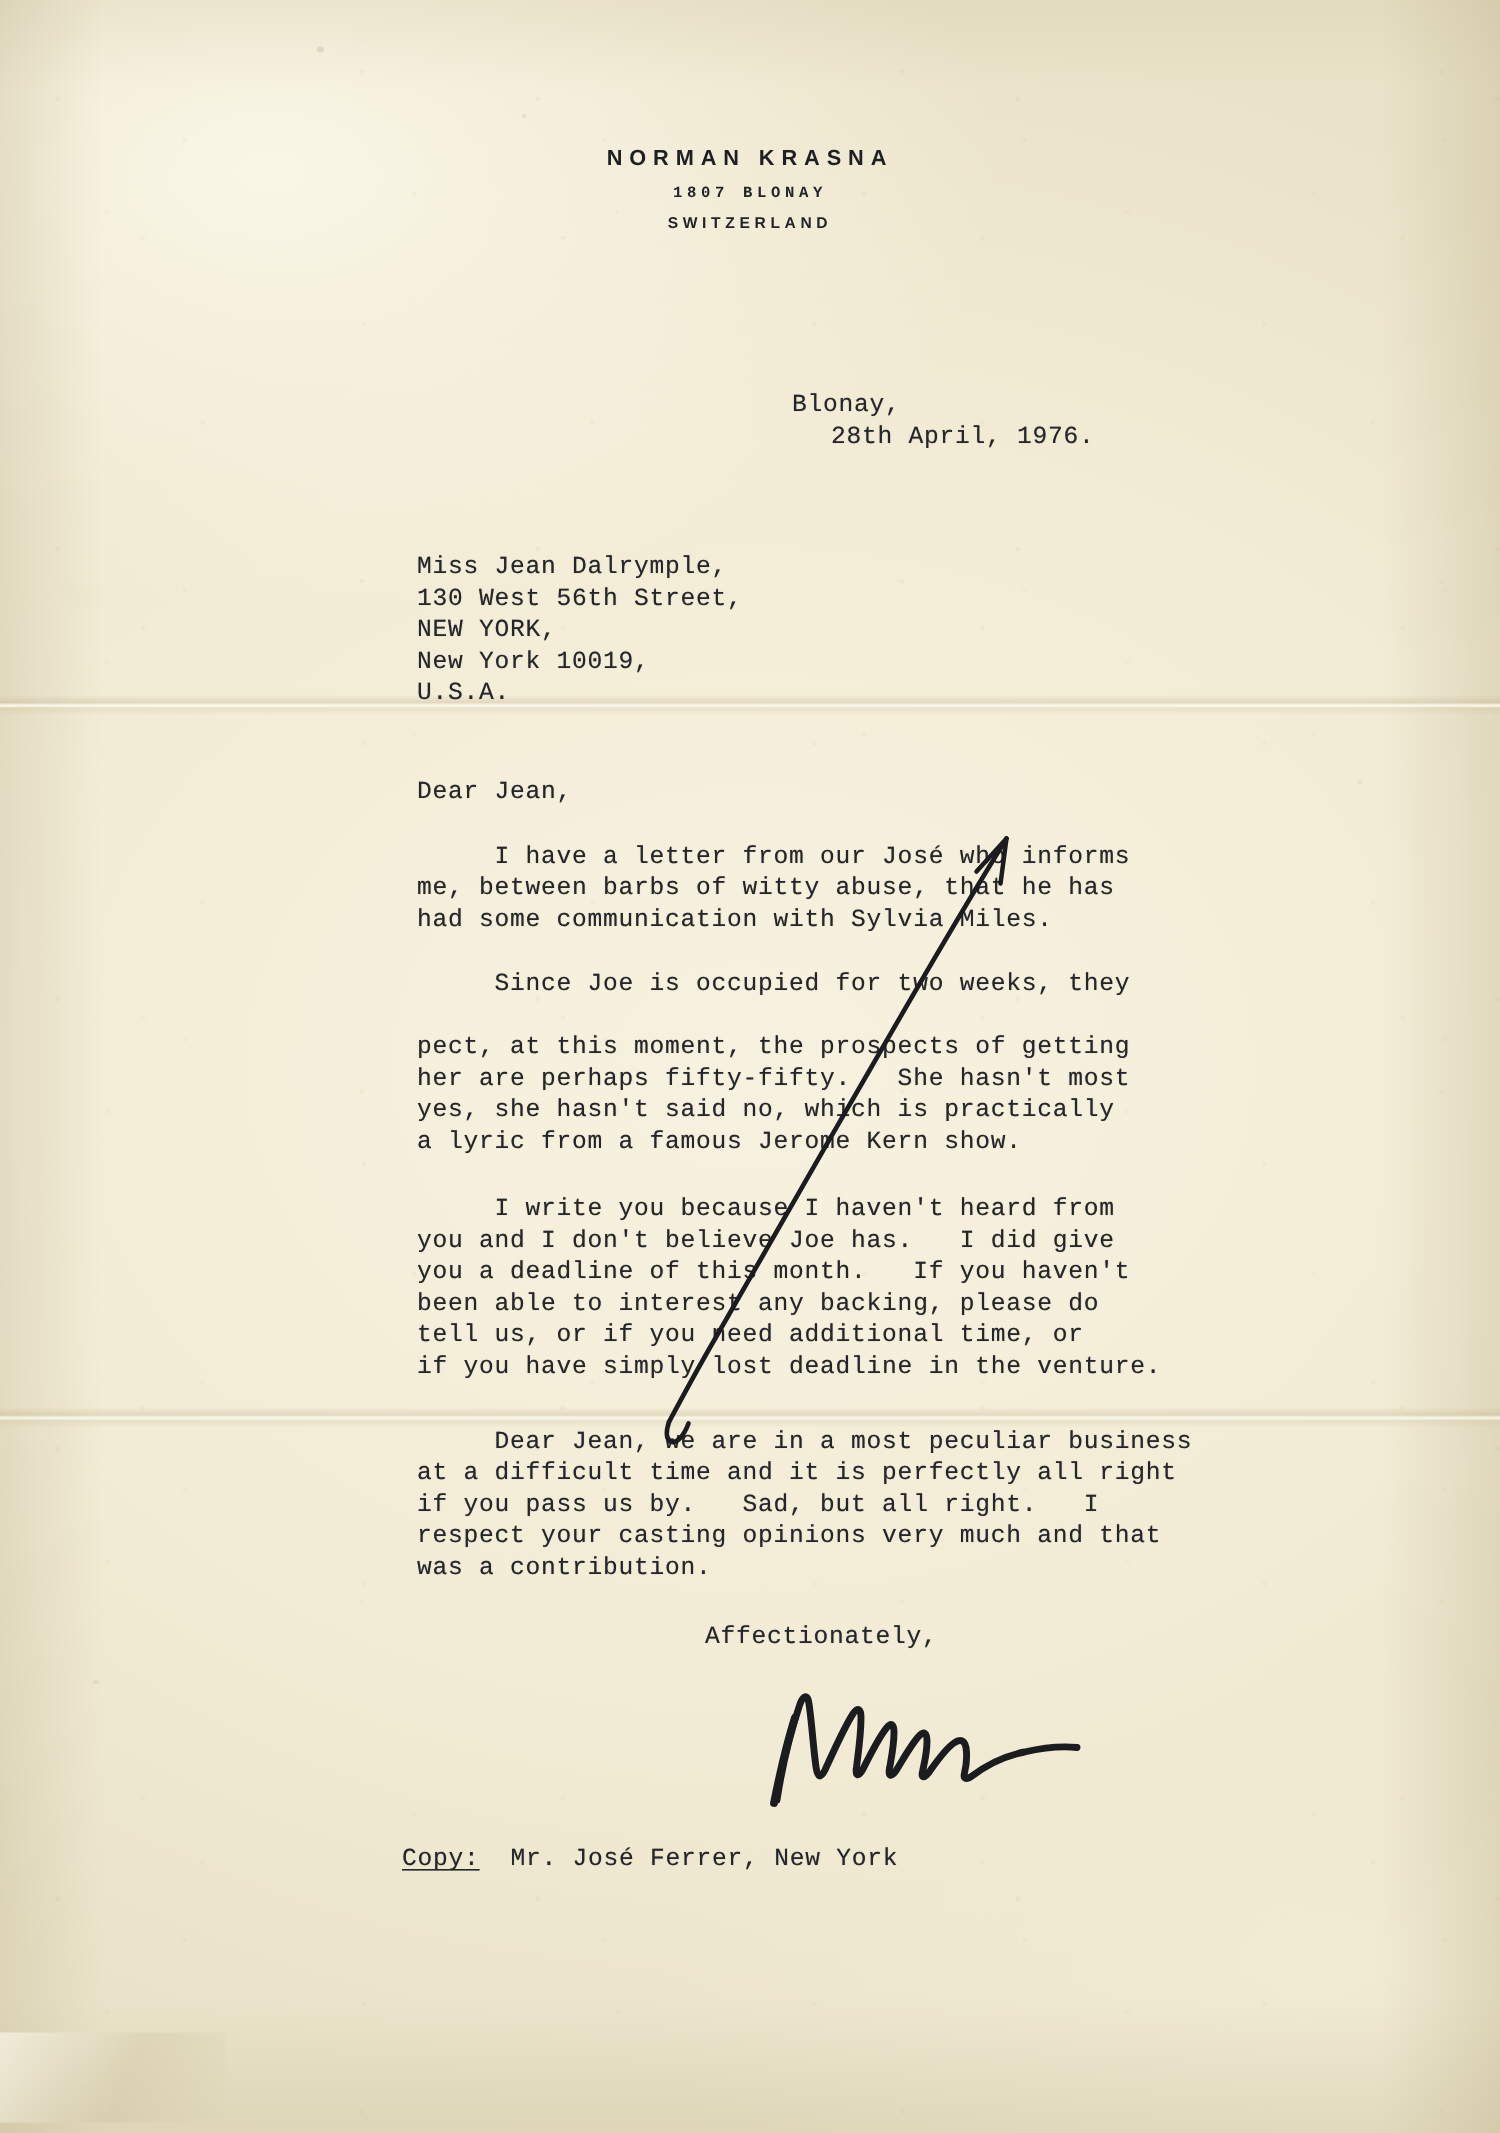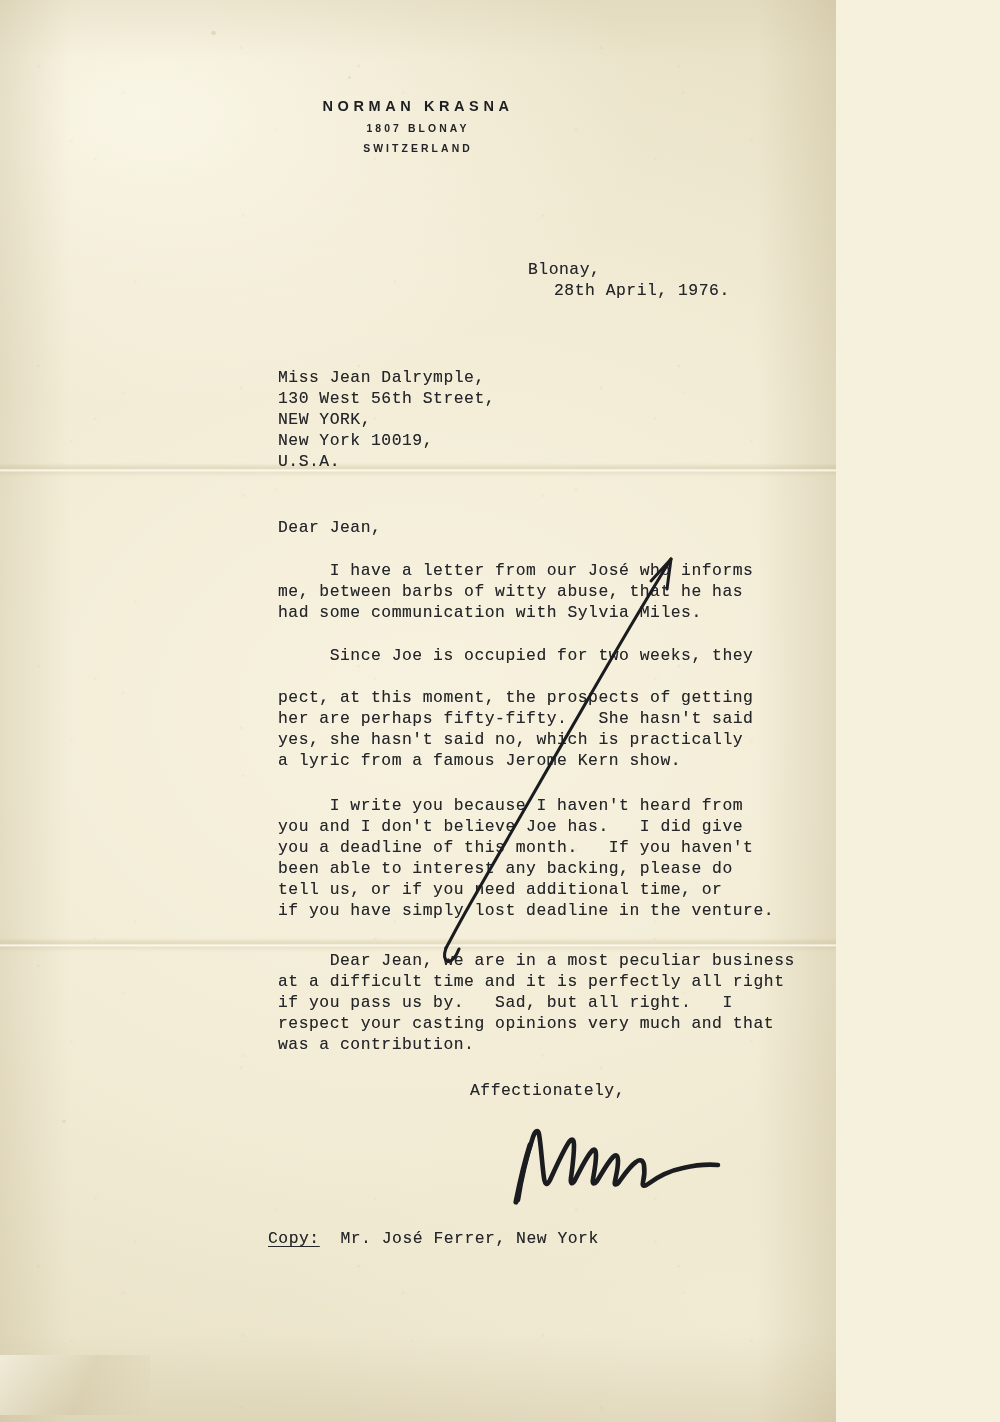--- a/index.html
+++ b/index.html
@@ -2,21 +2,21 @@
 <html><head>
 <meta charset="utf-8">
 <style>
   html,body{margin:0;padding:0;}
   body{
     width:1000px;height:1422px;overflow:hidden;
     background:#f6f1dd;
     font-family:"Liberation Mono","DejaVu Sans Mono",monospace;
   }
   #sheet{
-    position:relative;width:836px;height:1422px;
+    position:relative;width:1000px;height:1422px;
     background:
       radial-gradient(ellipse 700px 420px at 18% 8%, #faf6e6 0%, rgba(250,246,230,0) 70%),
       radial-gradient(ellipse 620px 380px at 88% 92%, #f1ebd4 0%, rgba(241,235,212,0) 72%),
       radial-gradient(ellipse 900px 700px at 50% 50%, #f7f2df 0%, #f2ecd6 60%, #eae3c9 100%);
     overflow:hidden;
   }
   
   #grain{
     position:absolute;inset:0;pointer-events:none;opacity:.5;
     background-image:
@@ -53,21 +53,21 @@
     white-space:pre;
     text-shadow:0 0 .6px rgba(40,40,45,.45);
   }
   
   #letterhead{position:absolute;left:0;right:0;top:98px;text-align:center;}
   #letterhead .name{
     font-family:"Liberation Sans","DejaVu Sans",sans-serif;
     font-size:14.5px;font-weight:700;letter-spacing:4.6px;color:#1e1f23;
   }
   #letterhead .line2{
-    font-family:Liberation Sans, sans-serif;
+    font-family:Liberation Mono, monospace;
     font-size:10.4px;font-weight:700;letter-spacing:3.1px;color:#232428;margin-top:9px;
   }
   #letterhead .line3{
     font-family:"Liberation Sans","DejaVu Sans",sans-serif;
     font-size:10.4px;font-weight:700;letter-spacing:3.1px;color:#232428;margin-top:9px;
   }
   #copy-label{text-decoration:underline;text-underline-offset:3px;}
   #pen-stroke,#signature{position:absolute;pointer-events:none;}
 </style>
 </head>
@@ -107,21 +107,21 @@
   <div class="tw" style="left:278px;top:452px;">U.S.A.</div>
 
   <div class="tw" style="left:278px;top:518px;">Dear Jean,</div>
 
   <div class="tw" style="left:278px;top:561px;">     I have a letter from our José who informs</div>
   <div class="tw" style="left:278px;top:582px;">me, between barbs of witty abuse, that he has</div>
   <div class="tw" style="left:278px;top:603px;">had some communication with Sylvia Miles.</div>
 
   <div class="tw" style="left:278px;top:646px;">     Since Joe is occupied for two weeks, they</div>
   <div class="tw" style="left:278px;top:688px;">pect, at this moment, the prospects of getting</div>
-  <div class="tw" style="left:278px;top:709px;">her are perhaps fifty-fifty.   She hasn't said</div>
+  <div class="tw" style="left:278px;top:709px;">her are perhaps fifty-fifty.   She hasn't most</div>
   <div class="tw" style="left:278px;top:730px;">yes, she hasn't said no, which is practically</div>
   <div class="tw" style="left:278px;top:751px;">a lyric from a famous Jerome Kern show.</div>
 
   <div class="tw" style="left:278px;top:796px;">     I write you because I haven't heard from</div>
   <div class="tw" style="left:278px;top:817px;">you and I don't believe Joe has.   I did give</div>
   <div class="tw" style="left:278px;top:838px;">you a deadline of this month.   If you haven't</div>
   <div class="tw" style="left:278px;top:859px;">been able to interest any backing, please do</div>
   <div class="tw" style="left:278px;top:880px;">tell us, or if you need additional time, or</div>
   <div class="tw" style="left:278px;top:901px;">if you have simply lost deadline in the venture.</div>
 

